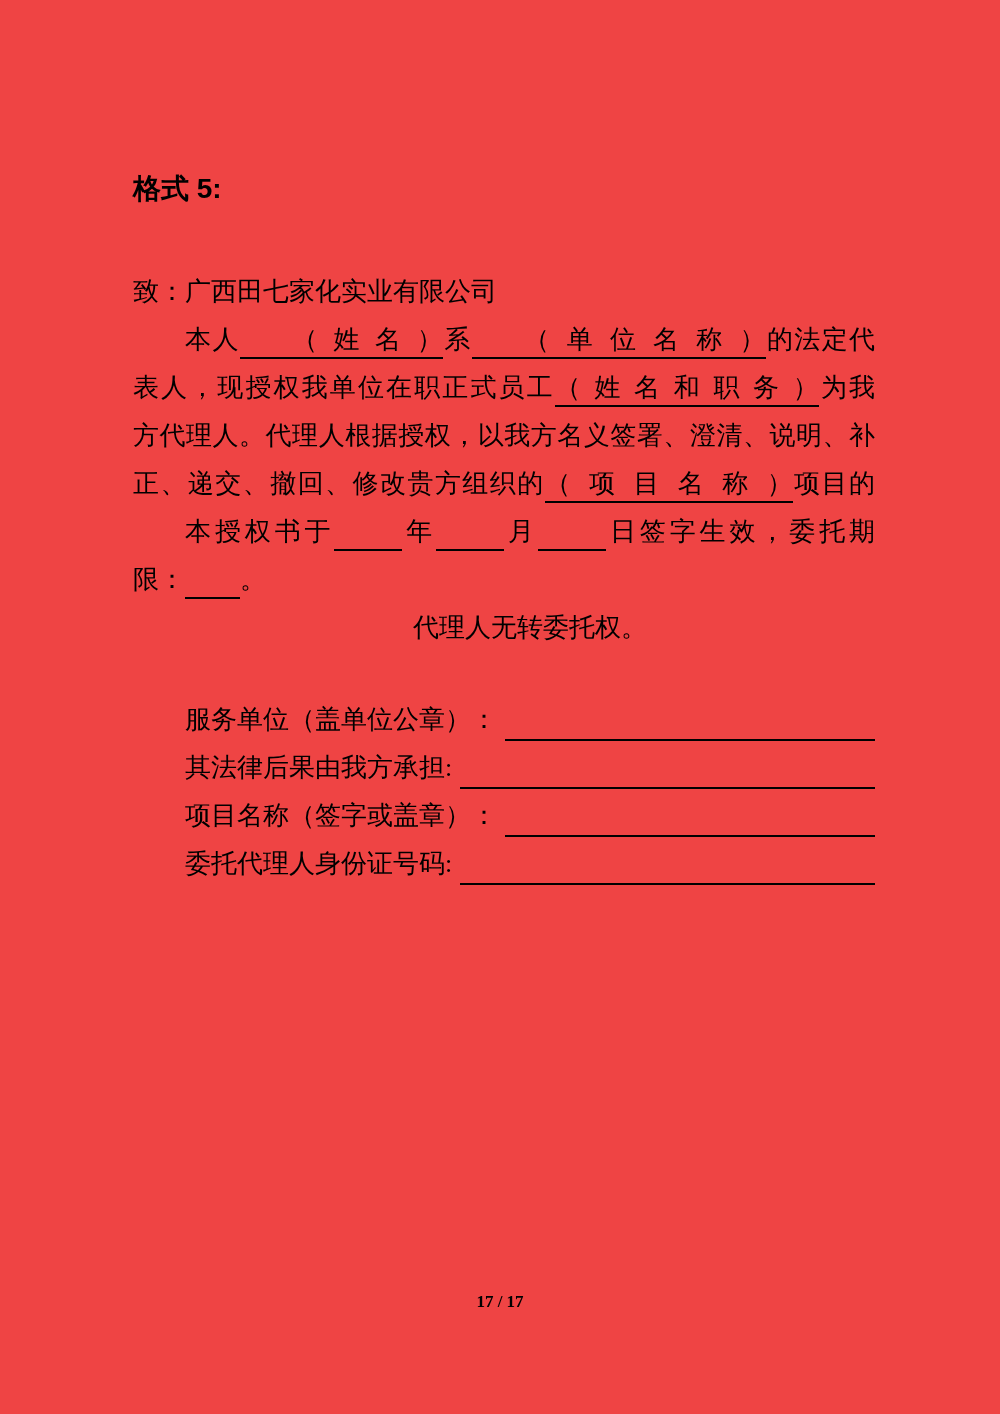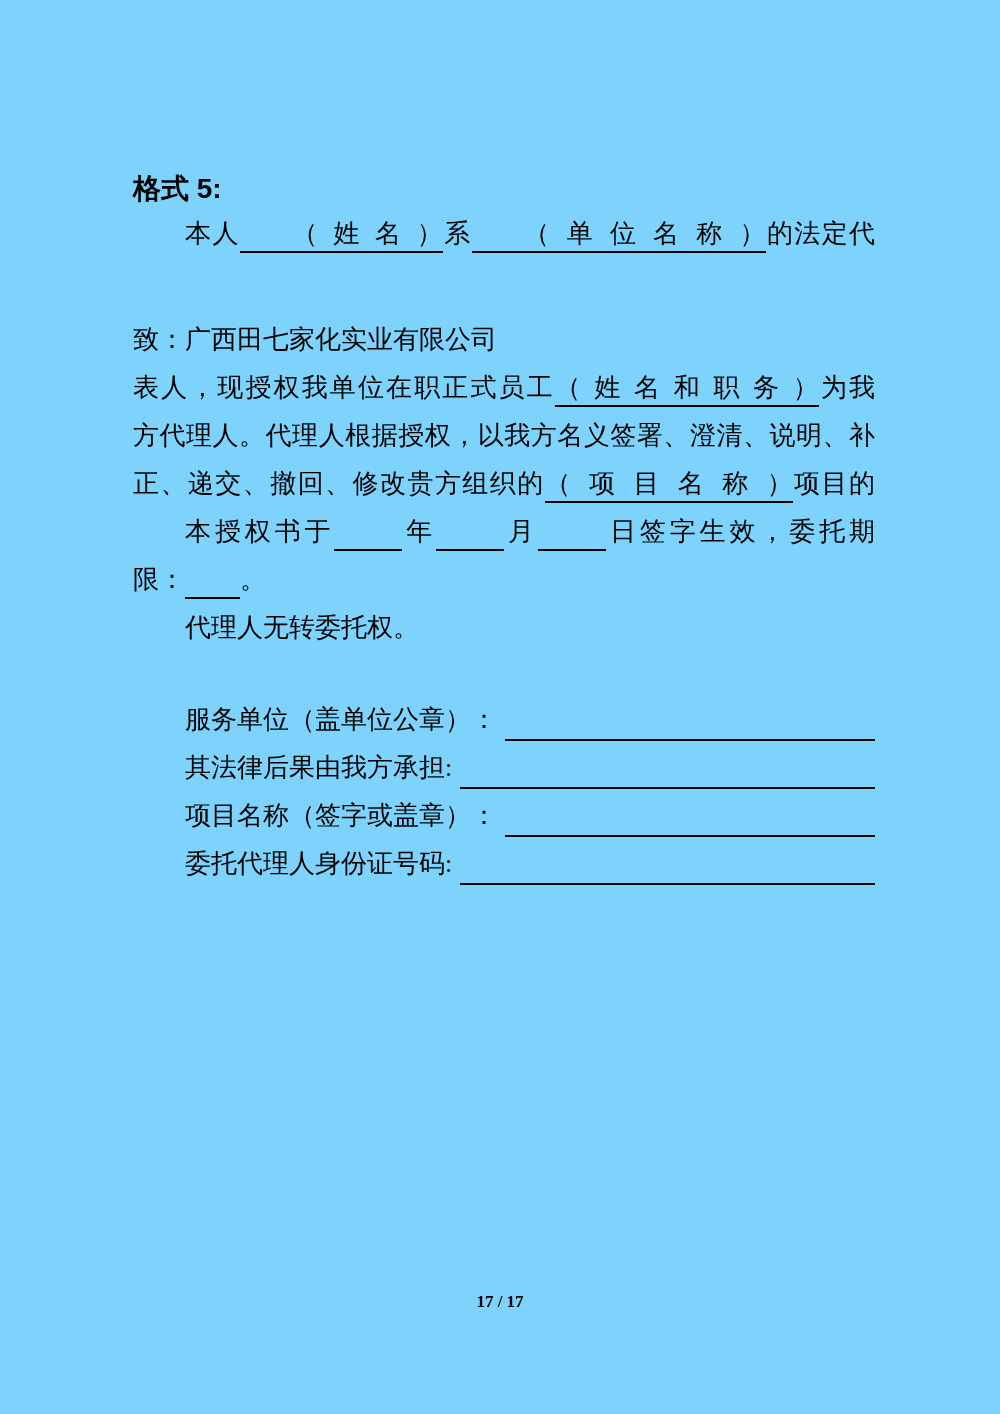--- a/index.html
+++ b/index.html
@@ -1,20 +1,20 @@
 <!DOCTYPE html>
 <html><head>
 <meta charset="utf-8">
 <style>
   html, body { margin: 0; padding: 0; background: #ffffff; }
   .page {
     position: relative;
     width: 1000px;
     height: 1414px;
-    background: #7dd3fc;
+    background: #ef4444;
     color: #000000;
     font-family: "Liberation Serif", serif;
     overflow: hidden;
   }
   .content {
     position: absolute;
     left: 133px;
     top: 0;
     width: 742px;
   }
@@ -31,21 +31,21 @@
     font-size: 27px;
     line-height: 42px;
     text-align: center;
   }
   .line {
     font-size: 26px;
     line-height: 48px;
     height: 48px;
   }
   .recipient { margin-top: 58px; }
-  .indent { text-indent: 52px; }
+  .indent { text-indent: 52px; text-align: center; }
   .just {
     text-align: justify;
     text-align-last: justify;
     text-justify: inter-character;
   }
   .blank {
     display: inline-block;
     min-width: 40px;
     height: 34px;
     line-height: 34px;
@@ -79,23 +79,23 @@
 </style>
 </head>
 <body>
 
 <div class="page">
   <div class="content">
 
     <div class="format-label">格式 5:</div>
 
 
+    <div class="line recipient"><span>致：广西田七家化实业有限公司</span></div>
+
     <div class="line just indent"><span>本人</span><span class="blank" style="min-width: 203px;">（姓名）</span><span>系</span><span class="blank" style="min-width: 294px;">（单位名称）</span><span>的法定代</span></div>
-
-    <div class="line recipient"><span>致：广西田七家化实业有限公司</span></div>
     <div class="line just"><span>表人，现授权我单位在职正式员工</span><span class="blank" style="min-width: 264px;">（姓名和职务）</span><span>为我</span></div>
     <div class="line just"><span>方代理人。代理人根据授权，以我方名义签署、澄清、说明、补</span></div>
     <div class="line just"><span>正、递交、撤回、修改贵方组织的</span><span class="blank" style="min-width: 248px;">（项目名称）</span><span>项目的</span></div>
 
     <div class="line just indent"><span>本授权书于</span><span class="blank" style="min-width: 68px;">&nbsp;</span><span>年</span><span class="blank" style="min-width: 68px;">&nbsp;</span><span>月</span><span class="blank" style="min-width: 68px;">&nbsp;</span><span>日签字生效，委托期</span></div>
     <div class="line"><span>限：</span><span class="blank" style="min-width: 55px;">&nbsp;</span><span>。</span></div>
 
     <div class="line indent"><span>代理人无转委托权。</span></div>
 
     <div class="line sig sig-first">

